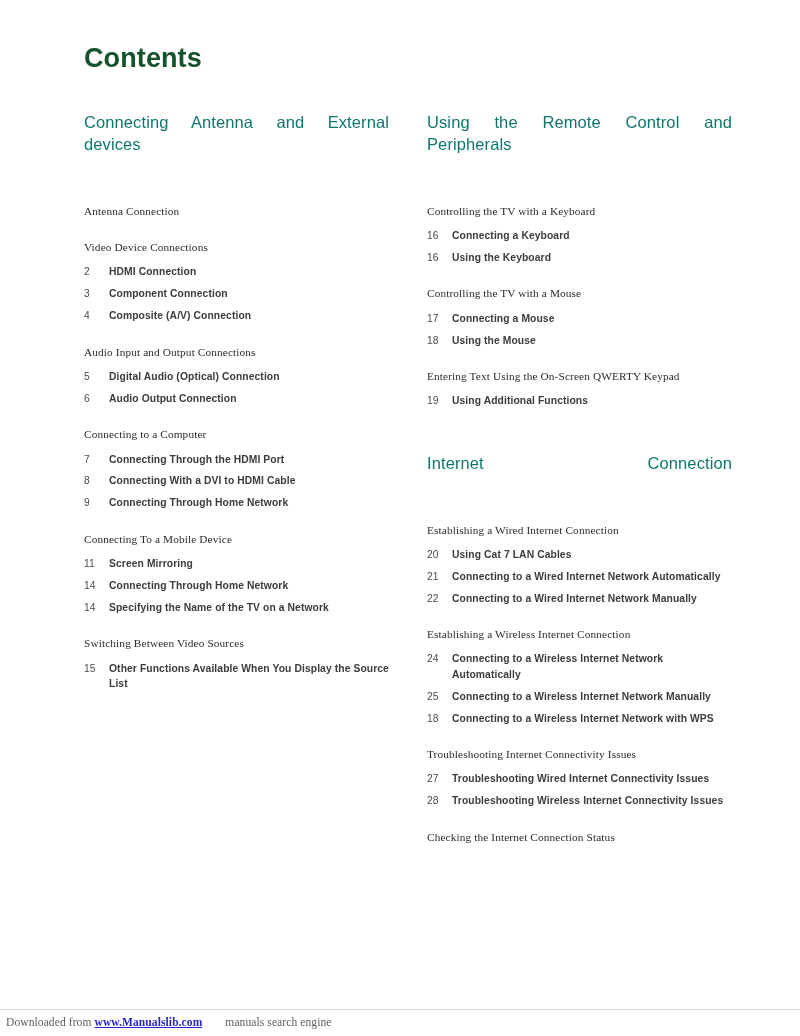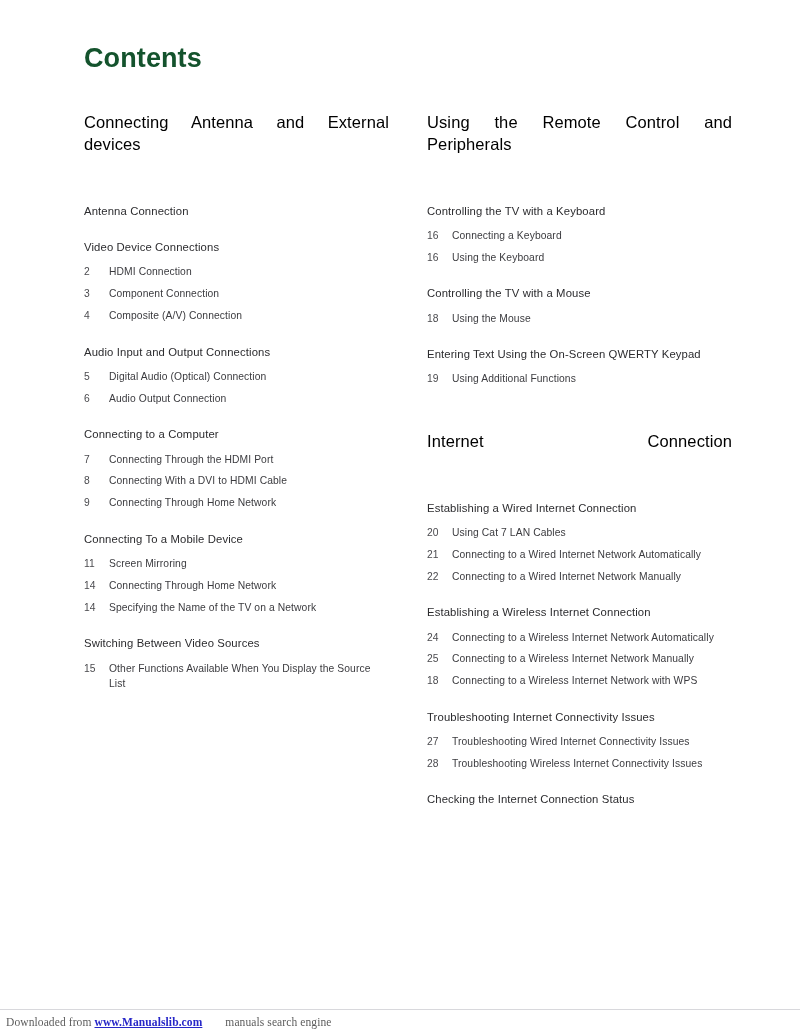--- a/index.html
+++ b/index.html
@@ -47,21 +47,21 @@
   }
   .col {
     width: 305px;
     flex: 0 0 305px;
   }
 
   
   .part-title {
     font-size: 16.5px;
     font-weight: normal;
-    color: #000000;
+    color: #0f766e;
     line-height: 1.33;
     letter-spacing: 0.1px;
     text-align: justify;
     text-justify: inter-word;
     margin: 0 0 0 0;
   }
   .part-title::after {
     content: "";
     display: inline-block;
     width: 100%;
@@ -76,20 +76,21 @@
     height: 44px;
   }
 
   
   .section-head {
     font-size: 11.3px;
     color: #2b2b2e;
     line-height: 1.35;
     letter-spacing: 0.12px;
     margin: 0 0 9px 0;
+    font-family: Liberation Serif, serif;
   }
   .section-block + .section-block {
     margin-top: 21px;
   }
 
   
   .entry {
     display: flex;
     align-items: flex-start;
     font-size: 10.3px;
@@ -99,20 +100,21 @@
     margin-bottom: 6.5px;
   }
   .entry:last-child { margin-bottom: 0; }
   .entry .pg {
     flex: 0 0 25px;
     color: #4a4a4e;
     font-size: 10.3px;
   }
   .entry .lbl {
     flex: 1 1 auto;
+    font-weight: bold;
   }
 
   
   .footer-rule {
     position: absolute;
     left: 0;
     top: 1009px;
     width: 800px;
     height: 1px;
     background: #d8d8dc;
@@ -224,20 +226,24 @@
             <span class="lbl">Connecting a Keyboard</span>
           </div>
           <div class="entry">
             <span class="pg">16</span>
             <span class="lbl">Using the Keyboard</span>
           </div>
         </div>
         <div class="section-block">
           <div class="section-head">Controlling the TV with a Mouse</div>
           <div class="entry">
+            <span class="pg">17</span>
+            <span class="lbl">Connecting a Mouse</span>
+          </div>
+          <div class="entry">
             <span class="pg">18</span>
             <span class="lbl">Using the Mouse</span>
           </div>
         </div>
         <div class="section-block">
           <div class="section-head">Entering Text Using the On-Screen QWERTY Keypad</div>
           <div class="entry">
             <span class="pg">19</span>
             <span class="lbl">Using Additional Functions</span>
           </div>

